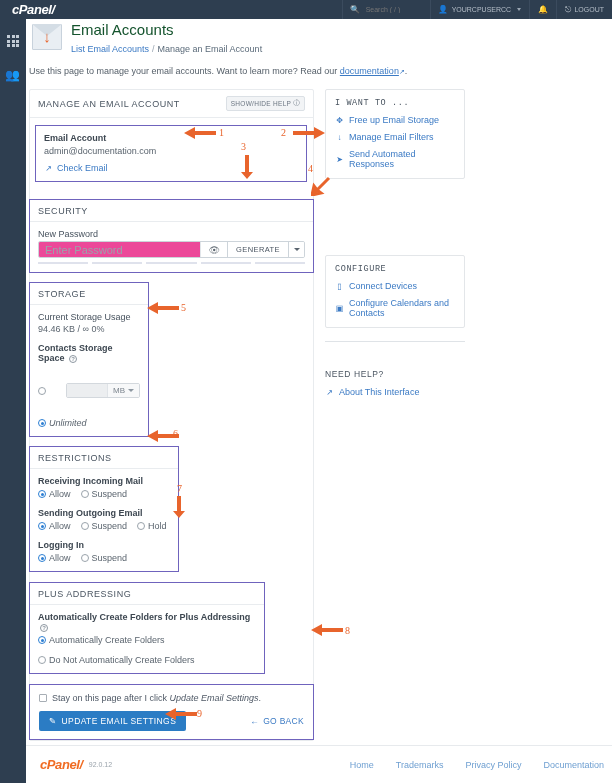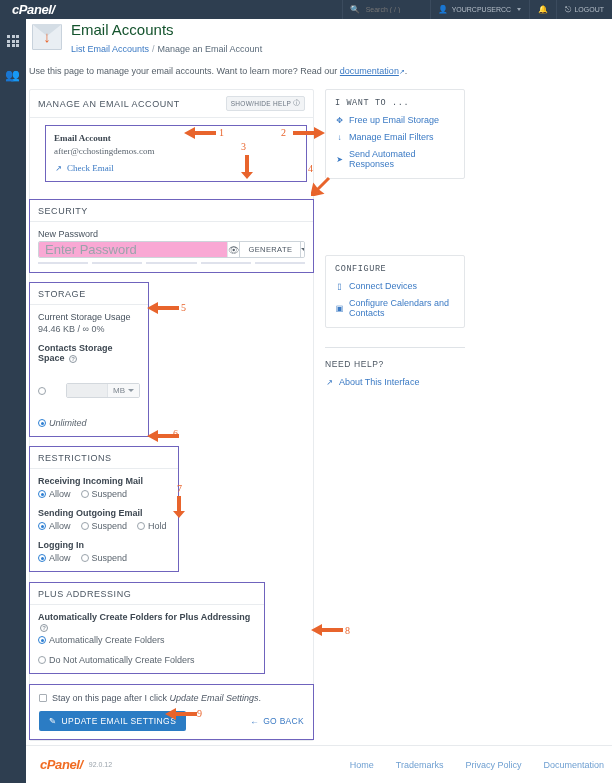--- a/index.html
+++ b/index.html
@@ -115,21 +115,21 @@
   .link { color:#3b7ac4; text-decoration:none; font-size:9px; }
   .link-row { display:flex; align-items:center; gap:4px; margin-top:7px; }
 
   
   .acct-box { padding:7px 8px 8px 8px; }
 
   
   .pw-row { display:flex; align-items:stretch; height:17px; border:1px solid #cdd4da; border-radius:2px; overflow:hidden; }
   .pw-input {
     flex:1; border:none; outline:none; padding:0 6px;
-    font-size:13px; color:#333; background:#f9a8d4;
+    font-size:11px; color:#333; background:#ec4899;
     font-family:"Liberation Sans", sans-serif;
   }
   .pw-input::placeholder { color:#9aa3ab; }
   .pw-eye {
     width:27px; display:flex; align-items:center; justify-content:center;
     border-left:1px solid #e2e6ea; background:#fff; color:#5a646e; font-size:9px;
   }
   .pw-gen {
     display:flex; align-items:center; justify-content:center; padding:0 8px;
     background:#fff; border-left:1px solid #cdd4da;
@@ -211,21 +211,21 @@
   .side-card { border:1px solid #e3e6e9; border-radius:2px; padding:8px 9px 9px 9px; background:#fff; }
   .side-title {
     font-size:8.5px; letter-spacing:0.6px; color:#4a5561; text-transform:uppercase;
     margin-bottom:7px;
     font-family:Liberation Mono, monospace;
   }
   .side-link { display:flex; align-items:center; gap:5px; margin-bottom:7px; }
   .side-link:last-child { margin-bottom:0; }
   .side-link span.t { color:#3b7ac4; font-size:9px; }
   .side-ico { color:#3b7ac4; font-size:8px; width:9px; text-align:center; flex:none; }
-  .need-help { margin-top:19px; border-top:1px solid #dfe3e7; padding-top:11px; }
+  .need-help { margin-top:13px; border-top:1px solid #dfe3e7; padding-top:27px; }
   .need-title { font-size:8.5px; letter-spacing:0.6px; color:#4a5561; text-transform:uppercase; margin-bottom:8px; }
 
   
   .frame {
     position:absolute; top:89px; left:29px; width:285px; height:652px;
     border:1px solid #e8ebee; border-radius:2px; pointer-events:none;
   }
 
   
   .anno { position:absolute; color:#e8642c; font-size:10px; font-family:"Liberation Serif", serif; }
@@ -317,24 +317,24 @@
   <div class="main-col">
 
     <div>
       <div class="card-head">
         <div class="card-title">MANAGE AN EMAIL ACCOUNT</div>
         <div class="help-btn">
           <span>SHOW/HIDE HELP</span>
           <span>ⓘ</span>
         </div>
       </div>
-      <div class="card-body" style="padding:7px 7px 8px 16px;font-family:Liberation Serif, serif;">
+      <div class="card-body" style="padding:7px 7px 8px 6px;">
         <div class="hl-box acct-box">
           <div class="lbl-b">Email Account</div>
-          <div class="val">after@cchostingdemos.com</div>
+          <div class="val">admin@documentation.com</div>
           <div class="link-row">
             <span class="side-ico">↗</span>
             <a class="link">Check Email</a>
           </div>
         </div>
       </div>
     </div>
 
     <div class="hl-box" style="margin-top:9px;">
       <div class="card-head" style="padding:6px 8px 5px 8px;">

